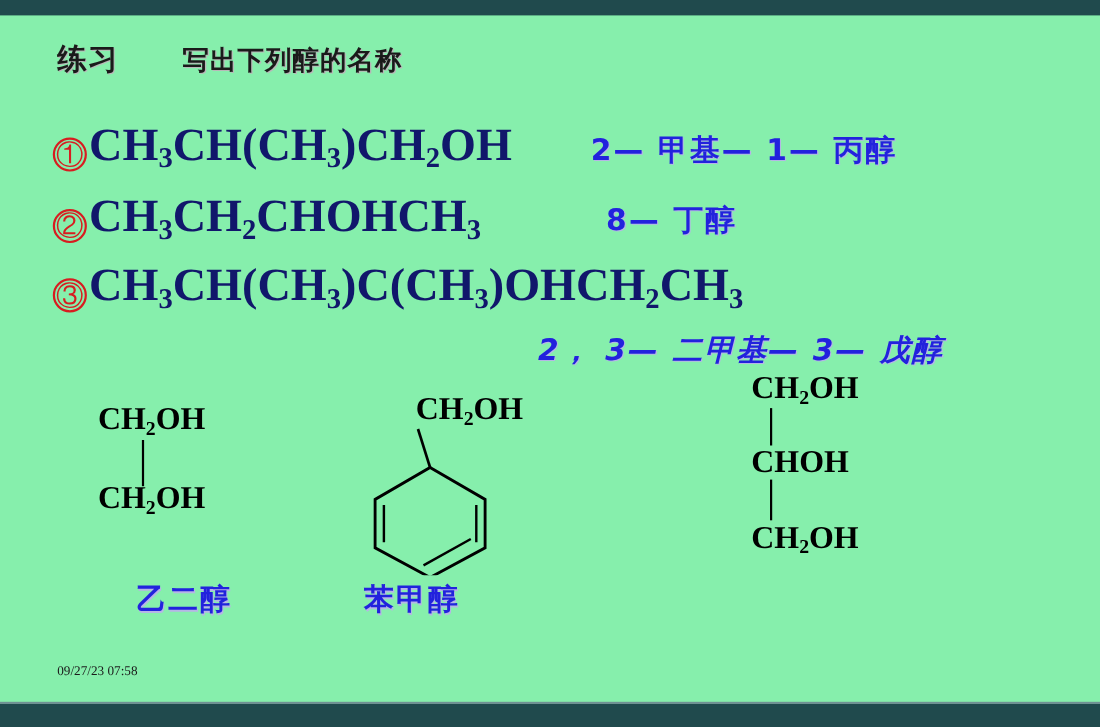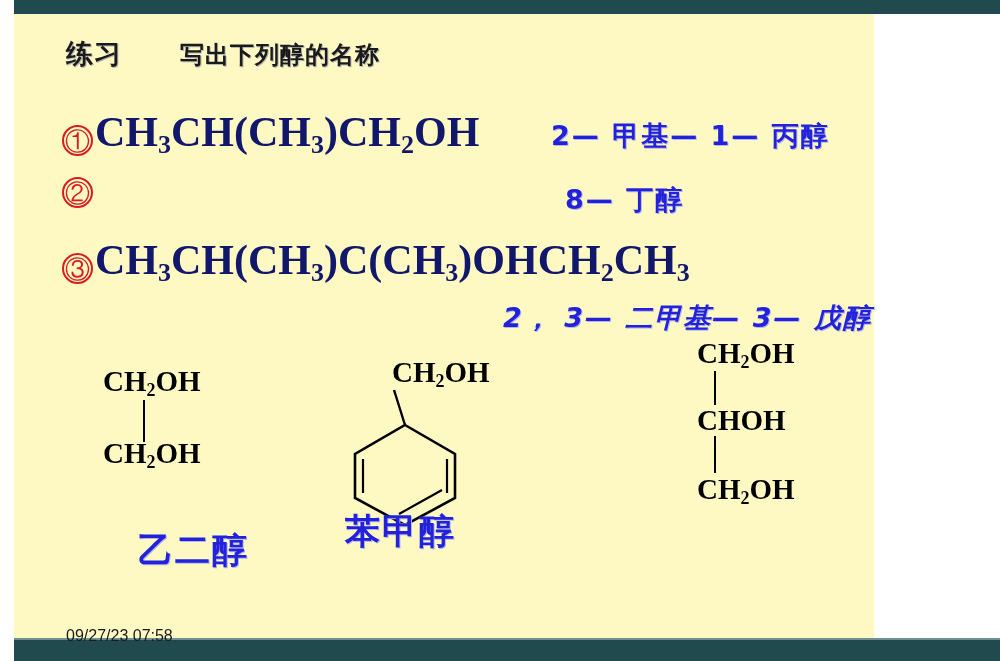--- a/index.html
+++ b/index.html
@@ -10,24 +10,23 @@
   body {
     width: 1000px;
     height: 661px;
     background: #ffffff;
     font-family: "Liberation Sans", "DejaVu Sans", sans-serif;
     overflow: hidden;
     position: relative;
   }
   .slide {
     position: relative;
-    width: 860px;
+    width: 1000px;
     height: 661px;
-    background: #fef9c3;
-    margin-left: 14px;
+    background: #86efac;
   }
   .bar {
     position: absolute;
     left: 0;
     width: 1000px;
     background: #204a4d;
   }
   .bar-top {
     top: 0;
     height: 14px;
@@ -142,33 +141,33 @@
 
   .ring-wrap {
     position: absolute;
   }
 
   .label-blue {
     position: absolute;
     font-family: Liberation Mono, monospace;
     font-weight: bold;
     color: #2222dd;
-    font-size: 35px;
+    font-size: 27px;
     letter-spacing: 2px;
     white-space: nowrap;
     text-shadow: 1px 1px 0 #b6b6e6;
     text-align: right;
   }
 
   .timestamp {
     position: absolute;
     left: 52px;
-    top: 627px;
-    font-family: Liberation Sans, sans-serif;
-    font-size: 16px;
+    top: 603px;
+    font-family: Liberation Serif, serif;
+    font-size: 12px;
     color: #1b1b1b;
     white-space: nowrap;
   }
 </style>
 </head>
 <body>
 
 <div class="slide">
 
   <div class="bar bar-top"></div>
@@ -181,20 +180,21 @@
   </div>
 
   <div class="formula-line" style="top:108px; left:48px;">
     <span class="circ-num">①</span>
     <span class="formula">CH<sub>3</sub>CH(CH<sub>3</sub>)CH<sub>2</sub>OH</span>
   </div>
   <div class="answer" style="top:118px; left:537px;">2— 甲基— 1— 丙醇</div>
 
   <div class="formula-line" style="top:173px; left:48px;">
     <span class="circ-num">②</span>
+    <span class="formula">CH<sub>3</sub>CH<sub>2</sub>CHOHCH<sub>3</sub></span>
   </div>
   <div class="answer" style="top:182px; left:551px;">8— 丁醇</div>
 
   <div class="formula-line" style="top:236px; left:48px;">
     <span class="circ-num">③</span>
     <span class="formula">CH<sub>3</sub>CH(CH<sub>3</sub>)C(CH<sub>3</sub>)OHCH<sub>2</sub>CH<sub>3</sub></span>
   </div>
   <div class="answer" style="top:300px; left:489px;font-style:italic;">2， 3— 二甲基— 3— 戊醇</div>
 
   <div class="struct" style="top:365px; left:89px;">CH<sub>2</sub>OH</div>
@@ -206,21 +206,21 @@
   <svg class="ring-wrap" style="top:388px; left:328px;" width="130" height="135" viewBox="0 0 130 135">
 
     <line x1="63" y1="37" x2="52" y2="2" stroke="#000" stroke-width="2.4"></line>
 
     <polygon points="63,37 113,66 113,110 63,137 13,110 13,66" fill="none" stroke="#000" stroke-width="2.6"></polygon>
 
     <line x1="105" y1="71" x2="105" y2="105" stroke="#000" stroke-width="2.2"></line>
     <line x1="21" y1="71" x2="21" y2="105" stroke="#000" stroke-width="2.2"></line>
     <line x1="57" y1="126" x2="100" y2="102" stroke="#000" stroke-width="2.2"></line>
   </svg>
-  <div class="label-blue" style="top:508px; left:331px;">苯甲醇</div>
+  <div class="label-blue" style="top:527px; left:331px;">苯甲醇</div>
 
   <div class="struct" style="top:337px; left:683px;">CH<sub>2</sub>OH</div>
   <div class="bond-v" style="top:371px; left:700px; height:34px;"></div>
   <div class="struct" style="top:404px; left:683px;">CHOH</div>
   <div class="bond-v" style="top:436px; left:700px; height:37px;"></div>
   <div class="struct" style="top:473px; left:683px;">CH<sub>2</sub>OH</div>
 
   <div class="timestamp">09/27/23 07:58</div>
 
 </div>

